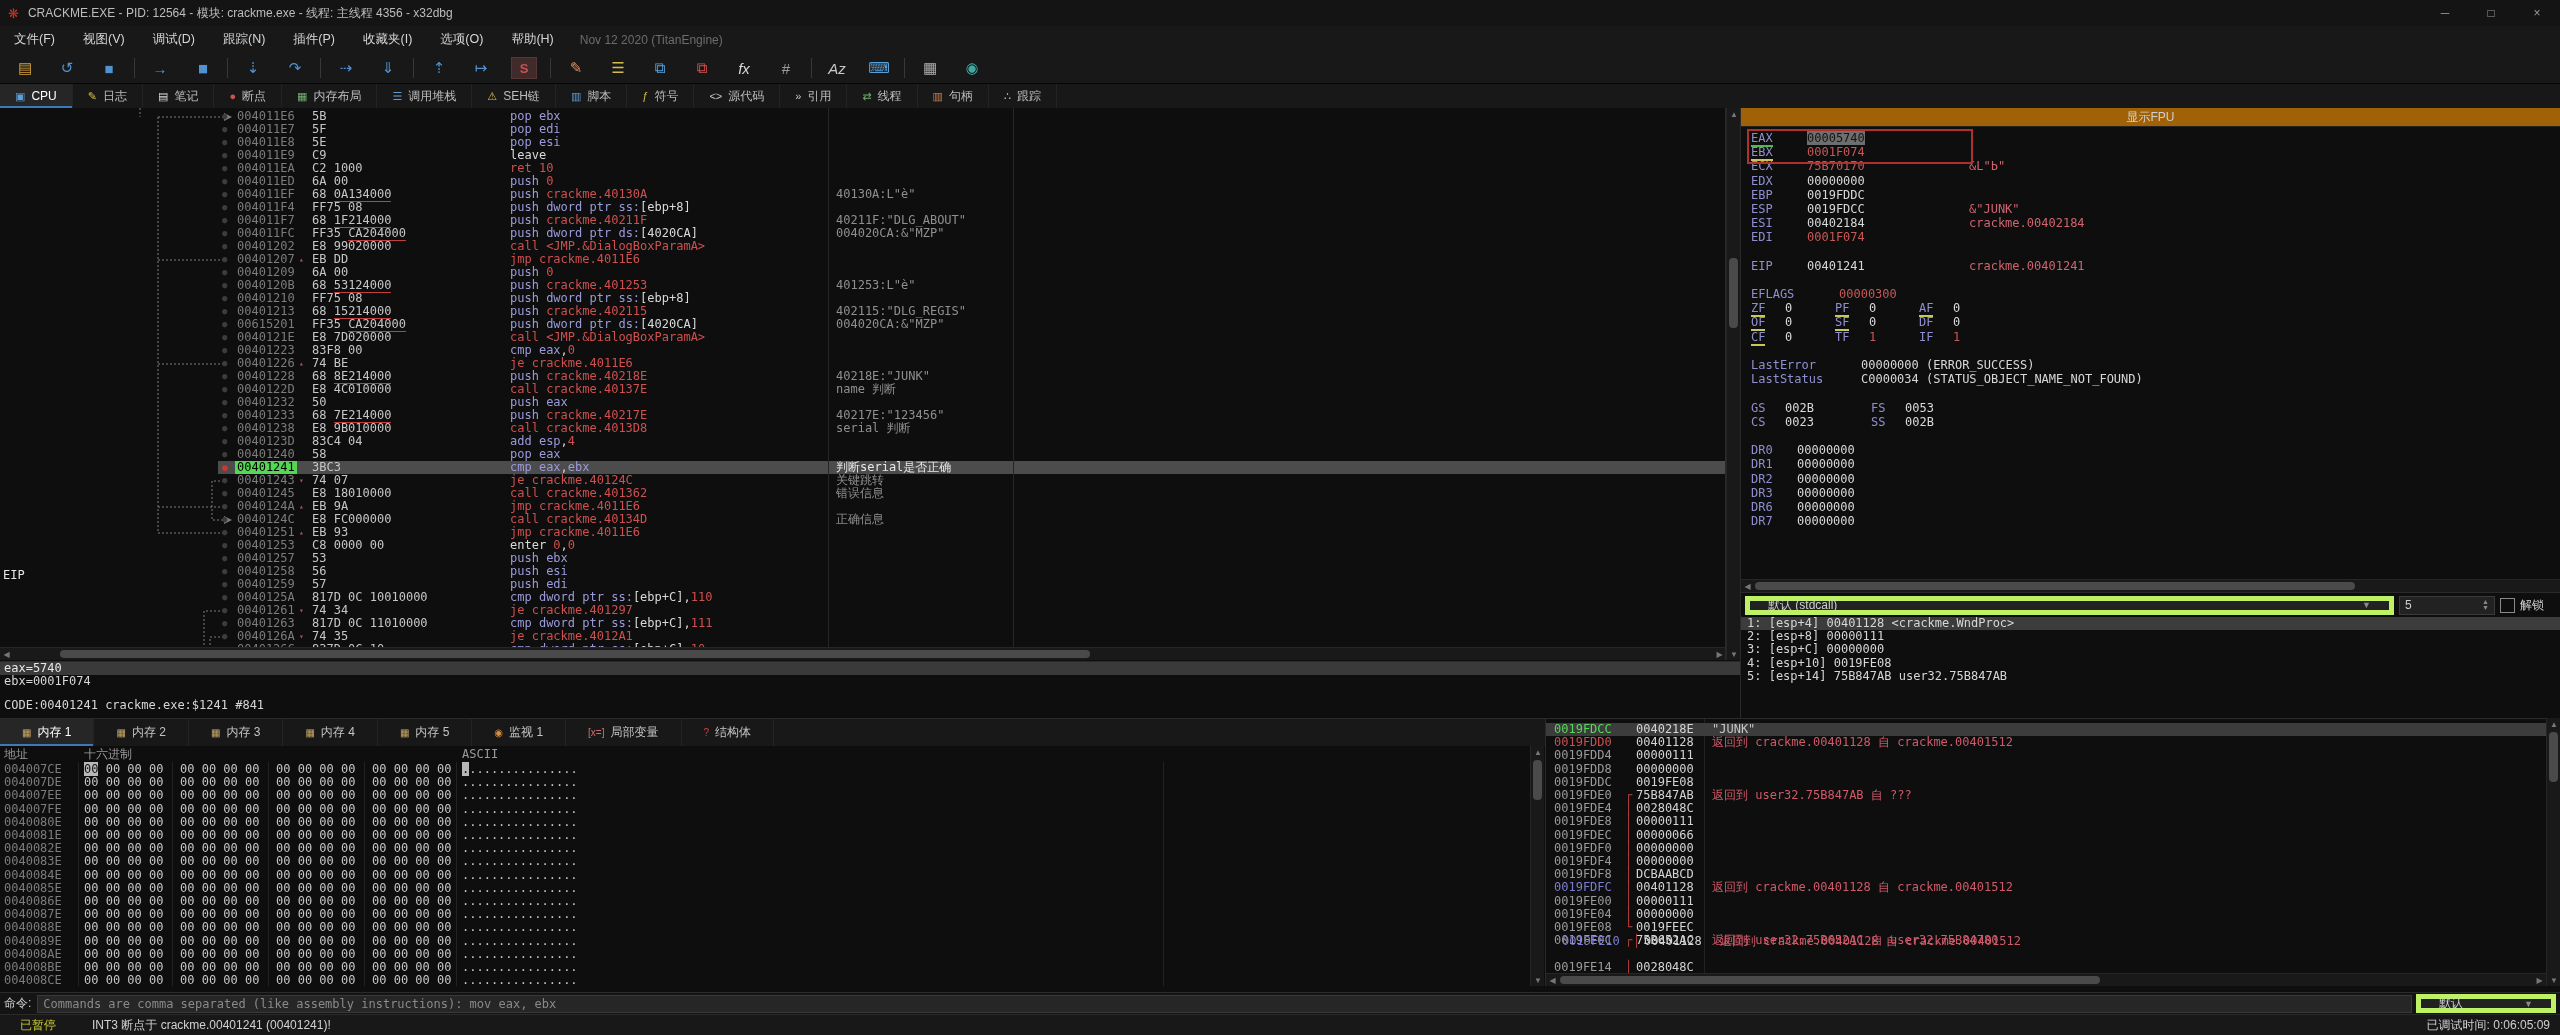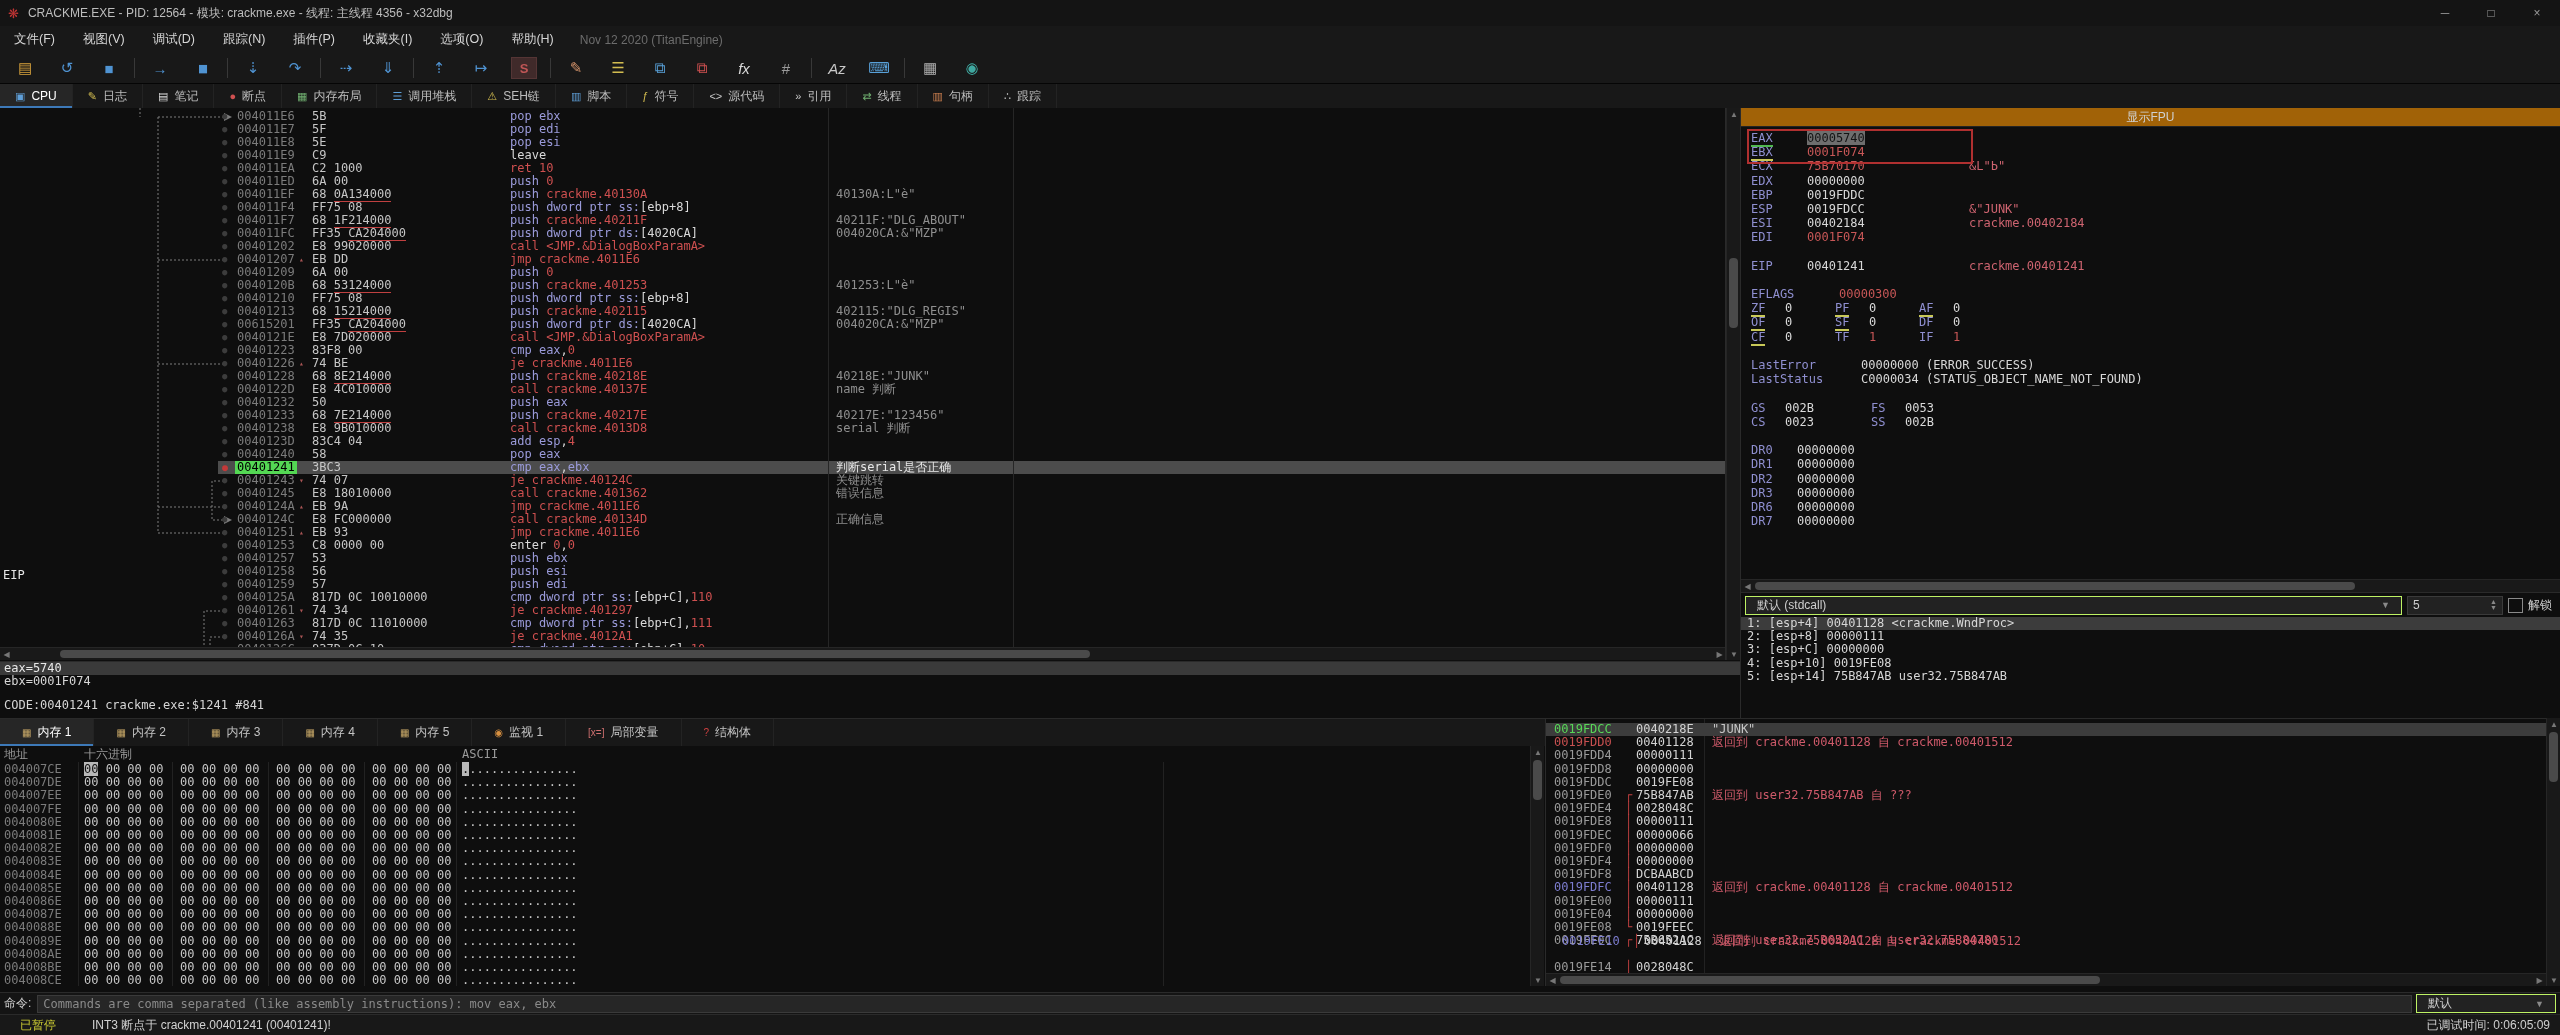--- a/index.html
+++ b/index.html
@@ -60,27 +60,27 @@
   .fn{display:inline-block;width:34px;color:#8f8fd0;}
   .fv{display:inline-block;width:50px;color:#dadada;}
   .fv.fr{color:#c85757;}
   .sn{display:inline-block;width:34px;color:#8f8fd0;}
   .sv{display:inline-block;width:86px;color:#dadada;}
   .dn{display:inline-block;width:46px;color:#8f8fd0;}
   .redbox{position:absolute;left:6px;top:2px;width:222px;height:31px;border:2px solid #b03030;pointer-events:none;}
   
   .args{position:absolute;left:1740px;top:592px;width:820px;height:126px;background:#0e0e0e;border-left:1px solid #2a2a2a;border-top:1px solid #2a2a2a;box-sizing:border-box;}
   .argsbar{height:24px;display:flex;align-items:center;padding:2px 4px;gap:5px;box-sizing:border-box;}
-  .combo{height:19px;background:#222;border:1px solid #bef264;font-size:12px;color:#cfcfcf;display:flex;align-items:center;padding:0 11px;box-sizing:border-box;}
+  .combo{height:19px;background:#222;border:5px solid #bef264;font-size:12px;color:#cfcfcf;display:flex;align-items:center;padding:0 18px;box-sizing:border-box;}
   .combo .chev{margin-left:auto;color:#8a8a8a;font-size:9px;}
   .combo.cc{flex:1;}
   .spin{width:96px;height:19px;background:#222;border:1px solid #3a3a3a;display:flex;align-items:center;font-size:12px;color:#cfcfcf;padding:0 5px;box-sizing:border-box;}
   .spin .arrows{margin-left:auto;display:flex;flex-direction:column;font-size:7px;line-height:6px;color:#8a8a8a;}
   .chk{width:13px;height:13px;background:#0e0e0e;border:1px solid #8a8a8a;}
-  .chklabel{font-size:12px;color:#cfcfcf;margin-right:4px;}
+  .chklabel{font-size:12px;color:#cfcfcf;margin-right:12px;}
   .argrows{position:relative;}
   .argrow{height:13.2px;font:12px/13.2px "DejaVu Sans Mono",monospace;padding-left:6px;color:#d6d6d6;white-space:pre;}
   .argrow.sel{background:#3c3c3c;}
   
   .infopane{position:absolute;left:0;top:661px;width:1740px;height:57px;background:#0e0e0e;border-top:1px solid #2a2a2a;font:12px/13px "DejaVu Sans Mono",monospace;box-sizing:border-box;}
   .infoline1{height:13px;background:#3a3a3a;color:#e8e8e8;padding-left:4px;}
   .infoline2{height:13px;color:#d6d6d6;padding-left:4px;}
   .codeline{margin-top:11px;color:#d6d6d6;padding-left:4px;}
   
   .tabs2{position:absolute;left:0;top:718px;width:1545px;height:28px;background:#181818;border-top:1px solid #2a2a2a;display:flex;box-sizing:border-box;}

